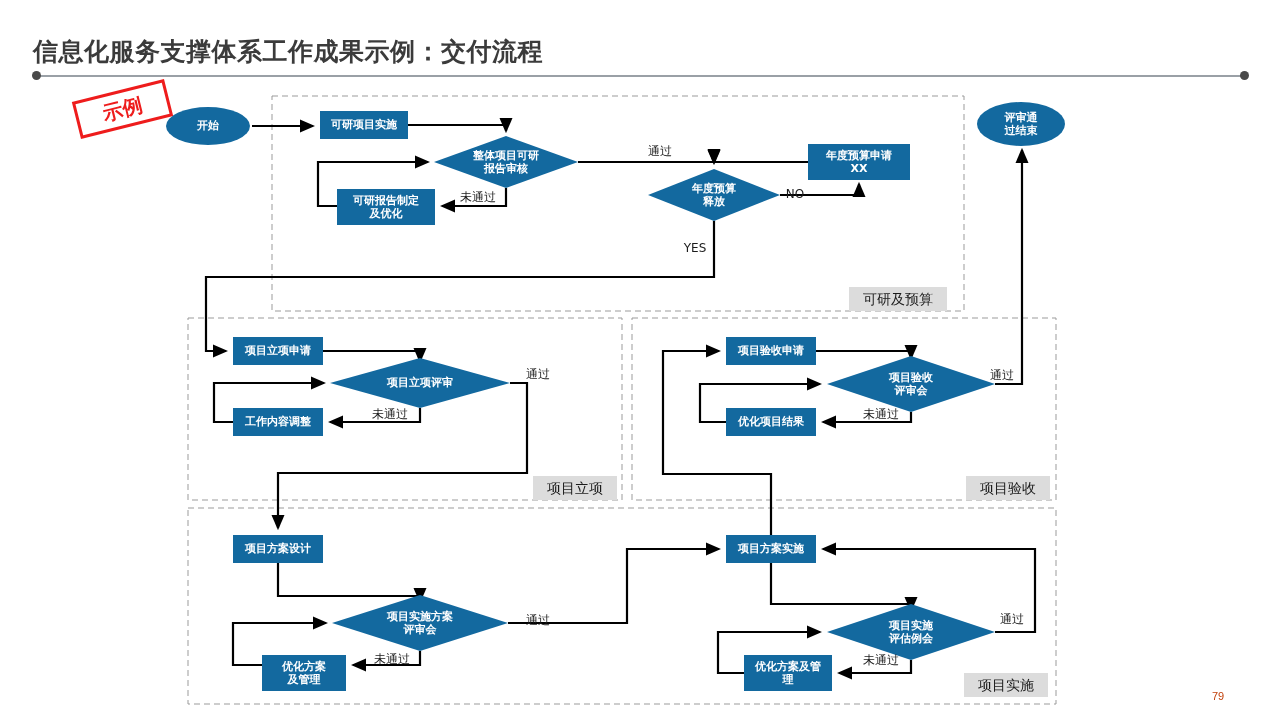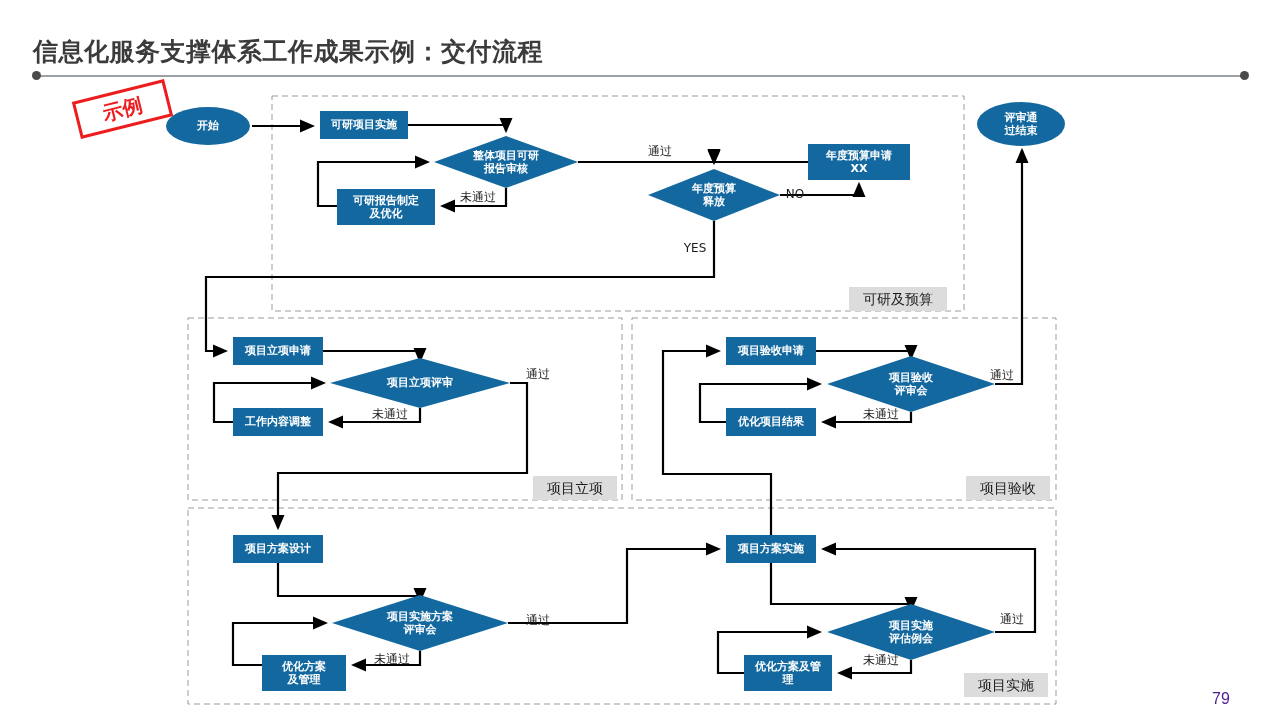--- a/index.html
+++ b/index.html
@@ -21,21 +21,21 @@
     background:#9aa0a6;
   }
   .rule-dot{
     position:absolute;width:9px;height:9px;border-radius:50%;
     background:#4a4a4a;top:71px;
   }
   .rule-dot.left{left:32px;}
   .rule-dot.right{left:1240px;}
   .pagenum{
     position:absolute;left:1212px;top:690px;
-    font-size:16px;color:#4c1d95;
+    font-size:11px;color:#c2410c;
   }
   .stamp{
     position:absolute;left:75px;top:90px;
     width:95px;height:38px;
     border:3px solid #ee1c1c;
     transform:rotate(-14deg);
     display:flex;align-items:center;justify-content:center;
     box-sizing:border-box;
   }
   .stamp span{

